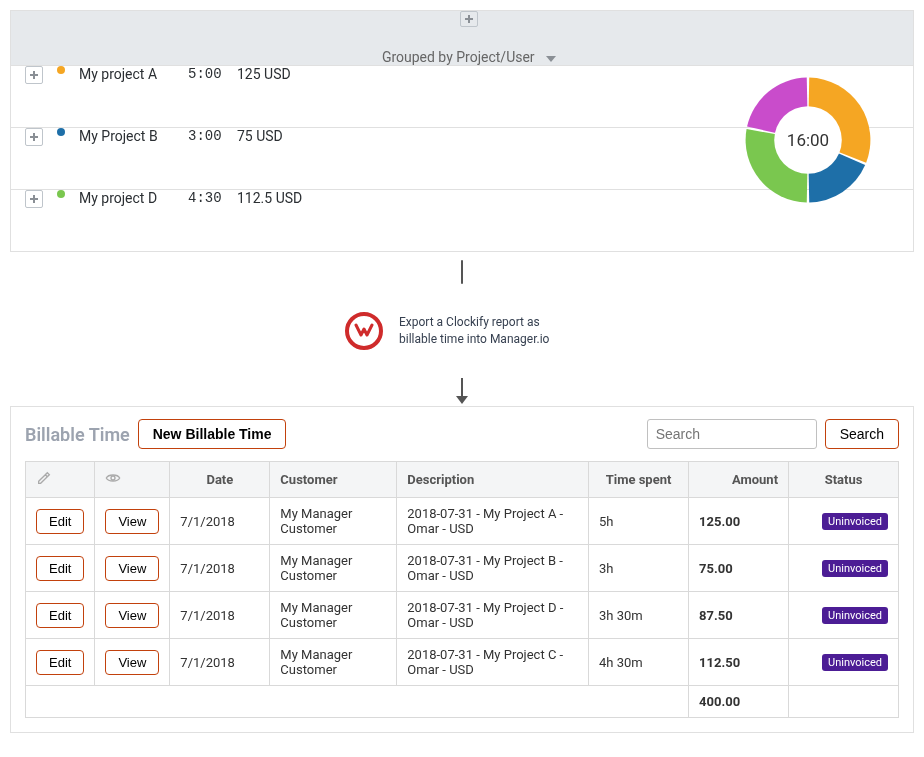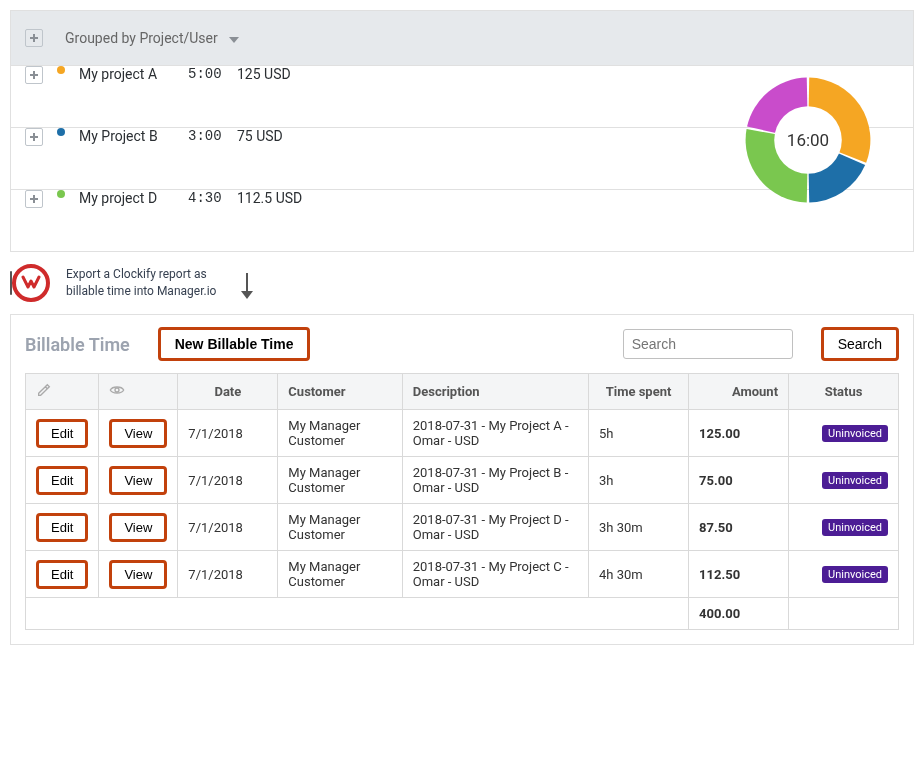--- a/index.html
+++ b/index.html
@@ -18,20 +18,21 @@
     position: relative;
   }
   .group-header {
     background: #e6e9ec;
     height: 54px;
     display: flex;
     align-items: center;
     padding-left: 14px;
     gap: 22px;
     color: #666;
+    flex-direction: column;
   }
   .expand-box {
     width: 18px; height: 18px;
     border: 1px solid #bfc5cb;
     border-radius: 2px;
     display: flex; align-items: center; justify-content: center;
   }
   .expand-box svg { width: 10px; height: 10px; stroke: #8a8f95; stroke-width: 2; }
   .caret-down {
     margin-left: 8px;
@@ -61,22 +62,23 @@
     width: 130px; height: 130px;
   }
   .donut-center {
     position: absolute; inset: 0;
     display: flex; align-items: center; justify-content: center;
     font-size: 17px; color: #333;
     pointer-events: none;
   }
   
   .flow {
-    display: flex; flex-direction: row; align-items: center;
+    display: flex; flex-direction: column; align-items: center;
     margin: 4px 0 8px 0;
+    gap: 24px;
   }
   .vline { width: 2px; height: 24px; background: #555; border-radius: 1px; }
   .flow-mid {
     display: flex; align-items: center; gap: 16px;
     margin: 4px 0;
   }
   .flow-icon {
     width: 38px; height: 38px; border-radius: 50%;
     border: 4px solid #cf2b2b;
     display: flex; align-items: center; justify-content: center;
@@ -97,27 +99,27 @@
     border-left: 6px solid transparent;
     border-right: 6px solid transparent;
     border-top: 8px solid #555;
   }
   
   .manager-card {
     border: 1px solid #e0e0e0;
     padding: 12px 14px 14px 14px;
   }
   .mng-header {
-    display: flex; align-items: center; gap: 28px;
+    display: flex; align-items: center; gap: 8px;
     margin-bottom: 12px;
   }
   .mng-title { color: #9ca3af; font-size: 18px; font-weight: 600; }
   .btn {
     padding: 6px 14px;
-    border: 3px solid #c2410c;
+    border: 1px solid #c2410c;
     border-radius: 4px;
     background: #fff;
     font-size: 14px;
     cursor: pointer;
   }
   .btn.small { padding: 4px 12px; font-size: 13px; }
   .mng-header .spacer { flex: 1; }
   .search-input {
     height: 30px; width: 170px;
     border: 1px solid #c0c0c0; border-radius: 3px;

